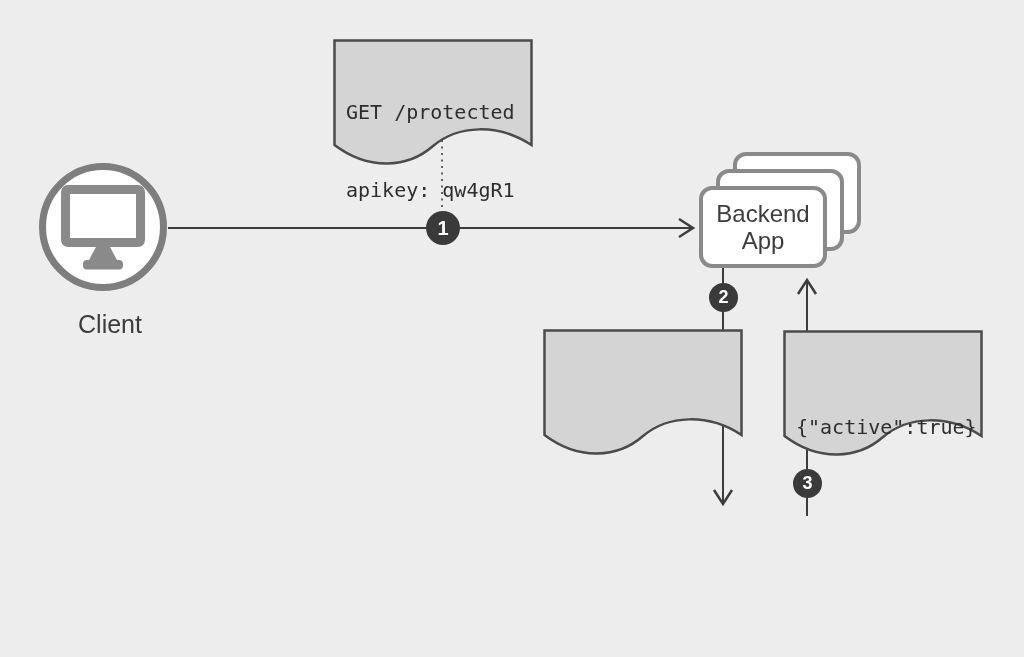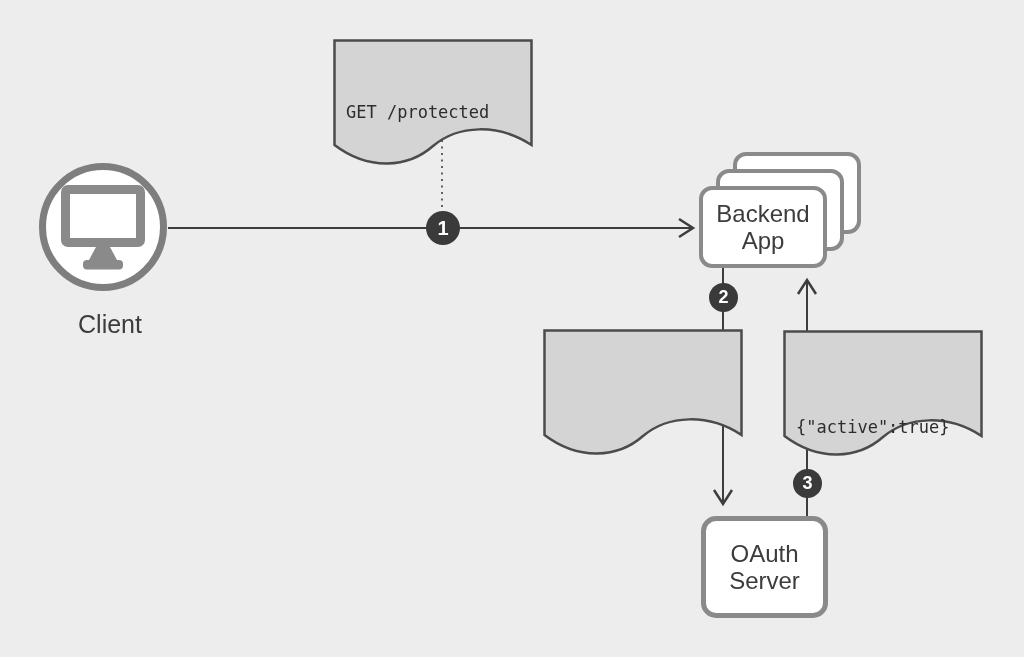--- a/index.html
+++ b/index.html
@@ -9,21 +9,21 @@
     font-family:"Liberation Sans", sans-serif;
   }
   .layer { position:absolute; left:0; top:0; }
 
   
   .note { position:absolute; width:200px; height:140px; }
   .note svg { position:absolute; left:0; top:0; overflow:visible; }
   .ntext {
     position:absolute; left:13px; top:8px;
     font-family:"DejaVu Sans Mono", monospace;
-    font-size:17px; line-height:26px; color:#2d2d2d; white-space:pre;
+    font-size:20px; line-height:26px; color:#2d2d2d; white-space:pre;
   }
   .ntext .gap { margin-top:24px; }
   .ntext div { white-space:pre; }
 
   
   .card {
     position:absolute; width:128px; height:82px; box-sizing:border-box;
     background:#ffffff; border:4px solid #8a8a8a; border-radius:13px;
   }
   .node-label {
@@ -73,20 +73,21 @@
     <line x1="807" y1="516" x2="807" y2="281" stroke="#3d3d3d" stroke-width="2"></line>
     <path d="M798 294 L807 280 L816 294" fill="none" stroke="#3d3d3d" stroke-width="2.5"></path>
   </svg>
 
   <div class="note" style="left:333px; top:39px;">
     <svg width="200" height="140">
       <path d="M1.5 1.5 H198.5 V106 C165 84 125 86 100 107 C75 129 36 132 1.5 106 Z" fill="#d4d4d4" stroke="#4b4b4b" stroke-width="2.5"></path>
     </svg>
     <div class="ntext">
       <div>GET /protected</div>
+      <div>apikey: qw4gR1</div>
     </div>
   </div>
 
   <div class="note" style="left:543px; top:329px;">
     <svg width="200" height="140">
       <path d="M1.5 1.5 H198.5 V106 C165 84 125 86 100 107 C75 129 36 132 1.5 106 Z" fill="#d4d4d4" stroke="#4b4b4b" stroke-width="2.5"></path>
     </svg>
     <div class="ntext">
     </div>
   </div>
@@ -99,23 +100,20 @@
       <div>{"active":true}</div>
     </div>
   </div>
 
   <div class="card" style="left:733px; top:152px;"></div>
   <div class="card" style="left:716px; top:169px;"></div>
   <div class="card" style="left:699px; top:186px;">
     <div class="node-label">Backend App</div>
   </div>
 
-  <div class="oauth">
-    <div class="node-label">OAuth Server</div>
-  </div>
 
   <div class="client-circle">
     <svg width="84" height="85" viewBox="0 0 84 85">
       <rect x="4.5" y="4.5" width="75" height="53" rx="2.5" fill="#ffffff" stroke="#8a8a8a" stroke-width="9"></rect>
       <path d="M35 62 L49 62 L56 75 L28 75 Z" fill="#8a8a8a"></path>
       <rect x="22" y="75" width="40" height="9.5" rx="4" fill="#8a8a8a"></rect>
     </svg>
   </div>
   <div class="client-label">Client</div>
 

